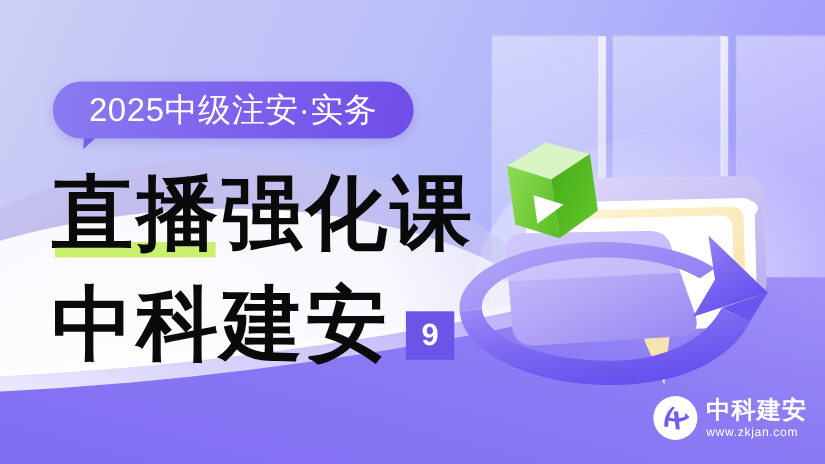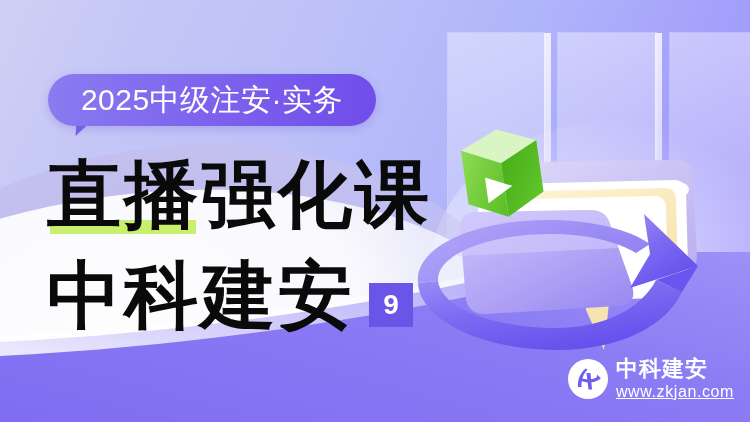--- a/index.html
+++ b/index.html
@@ -167,22 +167,22 @@
     display: flex; align-items: center; justify-content: center;
     flex: 0 0 auto;
   }
   .logo-mark svg { display: block; }
   .logo-txt { display: flex; flex-direction: column; line-height: 1; }
   .logo-cn {
     color: #fff; font-size: 22px; font-weight: bold;
     letter-spacing: 1px; white-space: nowrap;
   }
   .logo-url {
-    color: #fff; font-size: 16px; letter-spacing: .6px;
-    margin-top: 4px; white-space: nowrap; text-decoration: underline;
+    color: #fff; font-size: 11px; letter-spacing: .6px;
+    margin-top: 4px; white-space: nowrap;
   }
 </style>
 </head>
 <body>
 
 <div id="banner">
 
   <div class="bg-layer">
     <div class="panel-strip strip-1"></div>
     <div class="panel-strip strip-2"></div>

